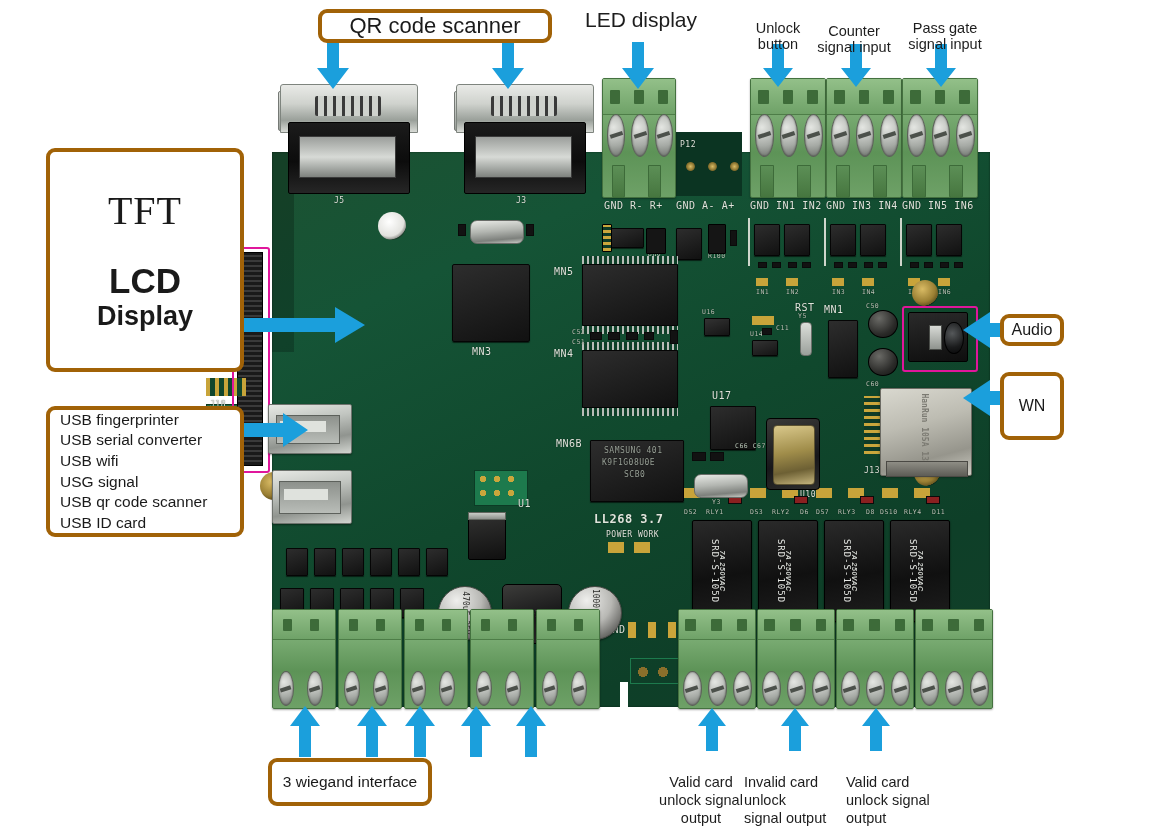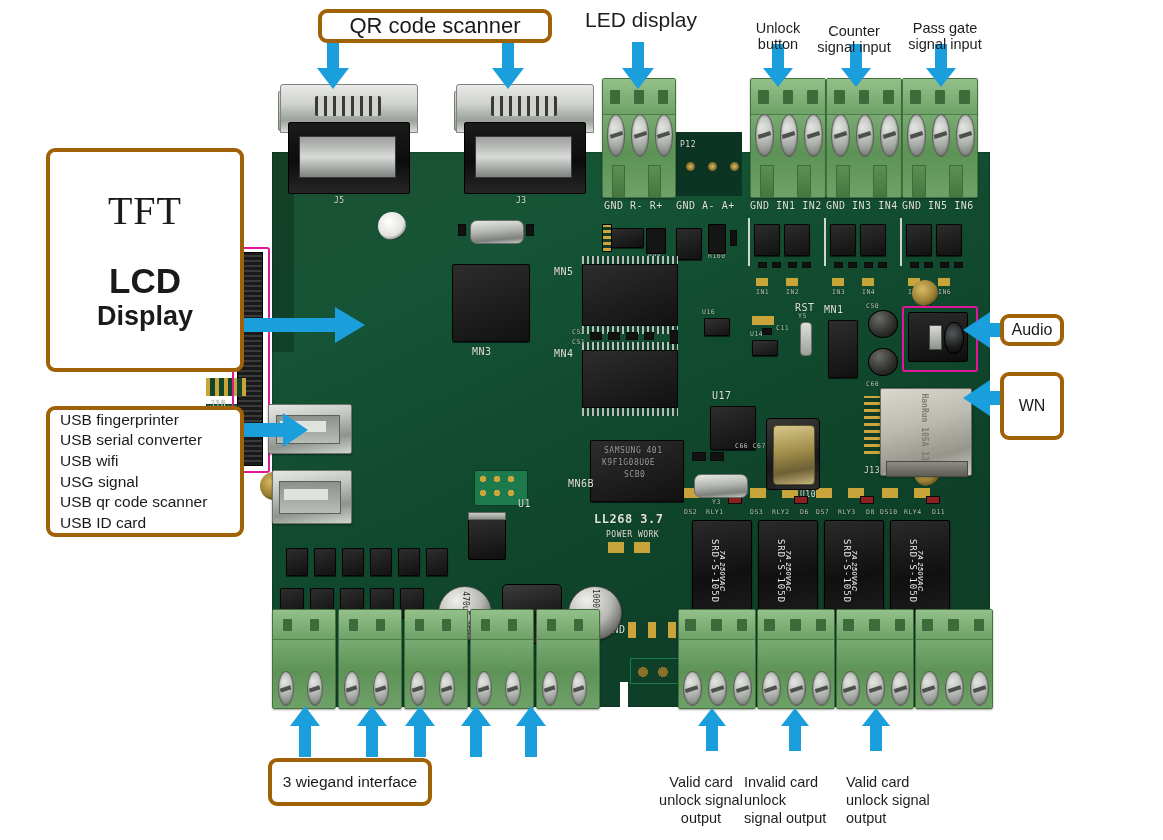--- a/index.html
+++ b/index.html
@@ -330,21 +330,21 @@
     <div class="part smd" style="left:354px;top:180px;width:12px;height:8px;"></div>
     <div class="part smd" style="left:372px;top:180px;width:10px;height:8px;"></div>
     <div class="part smd" style="left:398px;top:178px;width:8px;height:14px;"></div>
     <div class="pcb-txt xs" style="left:300px;top:176px;">C52</div>
     <div class="pcb-txt xs" style="left:300px;top:186px;">C51</div>
 
     <div class="part chip" style="left:318px;top:288px;width:94px;height:62px;"></div>
     <div class="pcb-txt sm" style="left:332px;top:294px;color:#9aa298;">SAMSUNG 401</div>
     <div class="pcb-txt sm" style="left:330px;top:306px;color:#9aa298;">K9F1G08U0E</div>
     <div class="pcb-txt sm" style="left:352px;top:318px;color:#9aa298;">SCB0</div>
-    <div class="pcb-txt md" style="left:296px;top:286px;margin-top:40px;">MN6B</div>
+    <div class="pcb-txt md" style="left:284px;top:286px;">MN6B</div>
 
     <div class="part chip" style="left:438px;top:254px;width:46px;height:44px;"></div>
     <div class="pcb-txt md" style="left:440px;top:238px;">U17</div>
 
     <div class="part chip" style="left:556px;top:168px;width:30px;height:58px;"></div>
     <div class="pcb-txt md" style="left:552px;top:152px;">MN1</div>
 
     <div class="part chip tiny" style="left:432px;top:166px;width:26px;height:18px;"></div>
     <div class="pcb-txt xs" style="left:430px;top:156px;">U16</div>
     <div class="part chip tiny" style="left:480px;top:188px;width:26px;height:16px;"></div>

